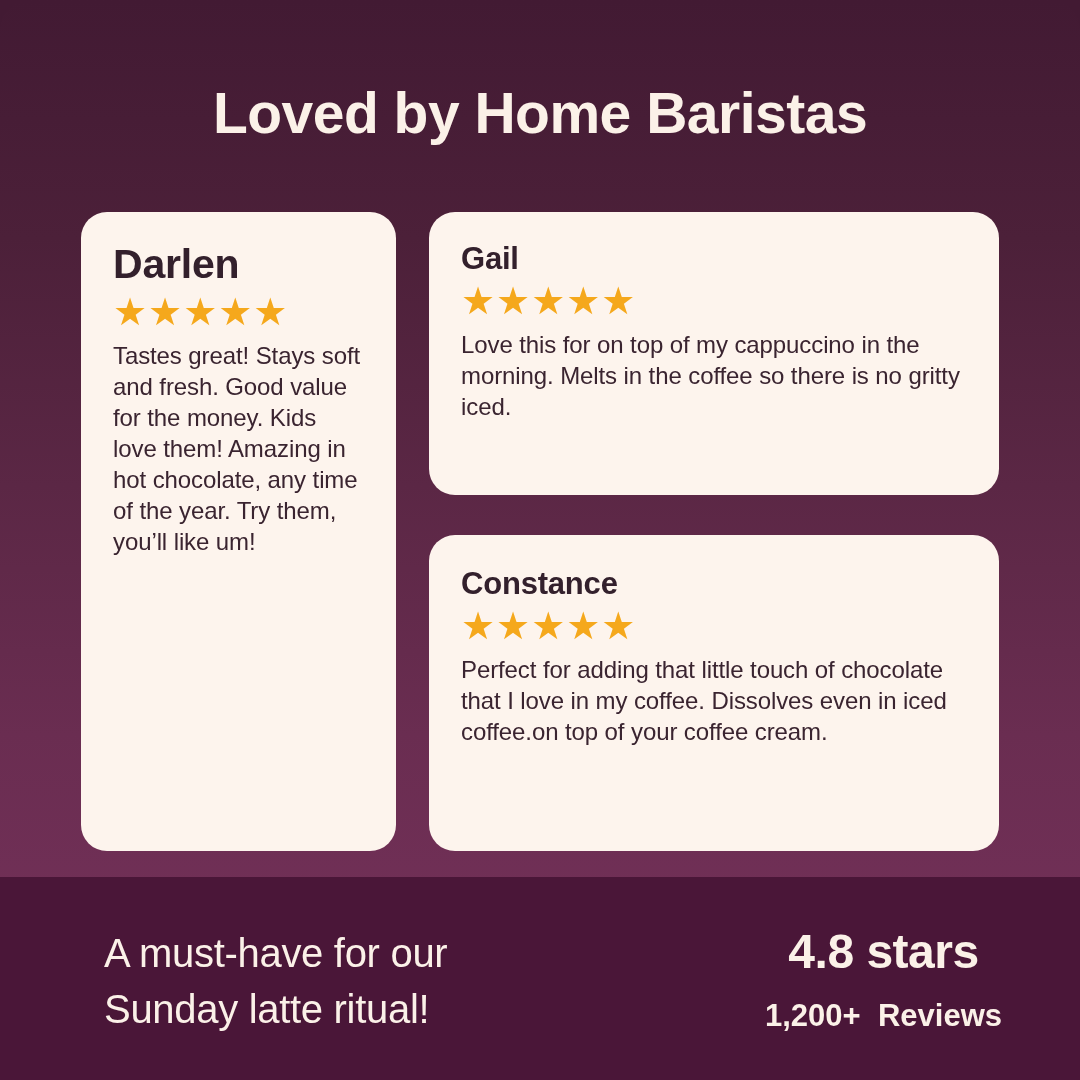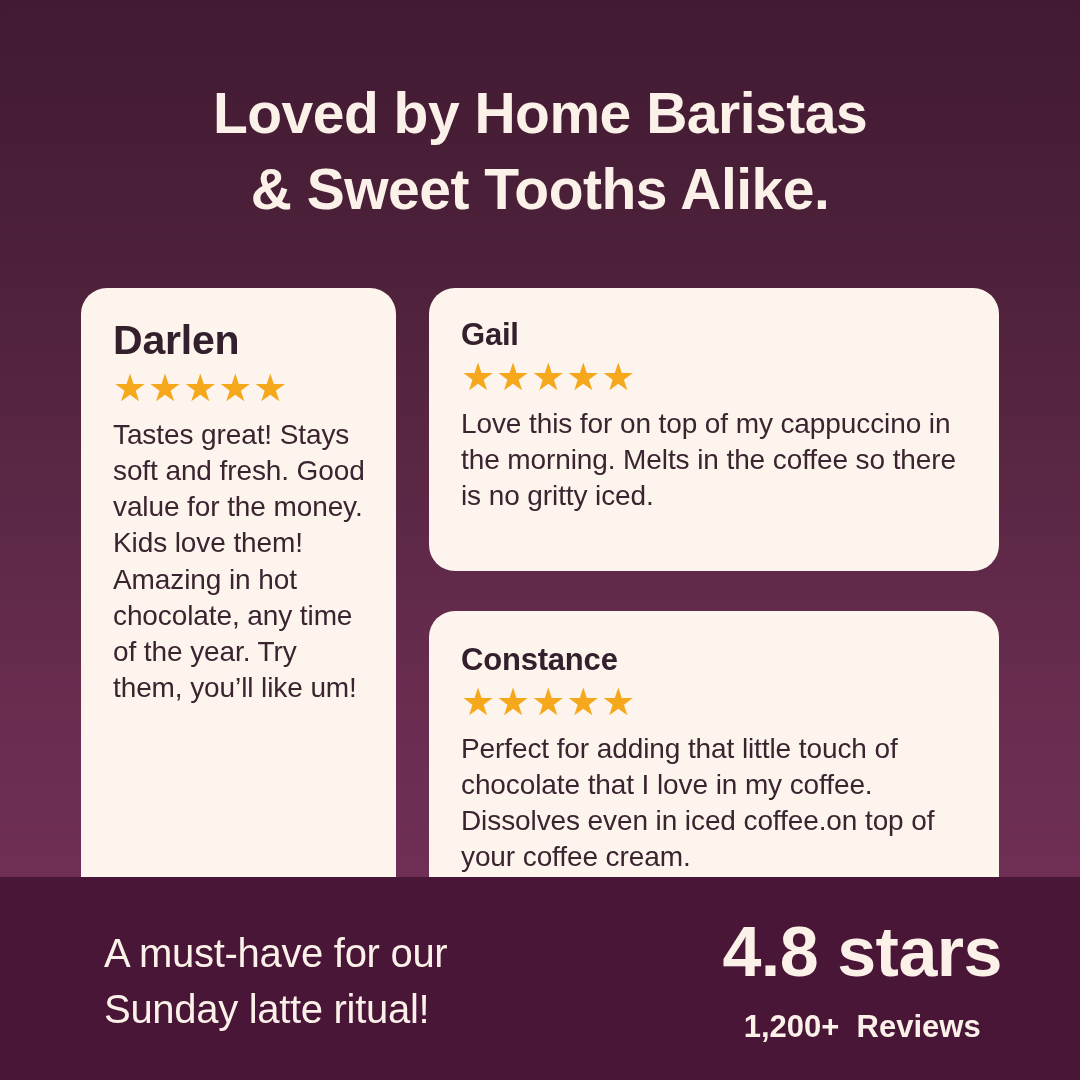--- a/index.html
+++ b/index.html
@@ -100,21 +100,21 @@
     color: #f5a81c;
     font-size: 38px;
     line-height: 1.0;
     letter-spacing: 1px;
     margin: 4px 0 10px 0;
     white-space: nowrap;
   }
 
   .review-body {
     color: #3a2430;
-    font-size: 28px;
+    font-size: 24px;
     line-height: 1.29;
     letter-spacing: -0.1px;
     margin: 0;
     white-space: pre-line;
   }
 
   
   .band {
     position: absolute;
     left: 0;
@@ -140,42 +140,41 @@
   .band-rating {
     flex: 0 0 auto;
     text-align: center;
     color: #fbf1e8;
     margin-top: 6px;
     padding-right: 6px;
   }
   .rating-score {
     display: block;
     font-weight: 700;
-    font-size: 70px;
+    font-size: 48px;
     line-height: 1.05;
     letter-spacing: -0.5px;
   }
   .rating-count {
     display: block;
     font-weight: 700;
     font-size: 31px;
     line-height: 1.3;
     margin-top: 18px;
     letter-spacing: 0px;
     white-space: pre;
   }
 </style>
 </head>
 <body>
 
 <div class="poster">
 
   <h1 class="headline">
     <span class="line">Loved by Home Baristas</span>
-    <span class="line">&amp; Sweet Tooths Alike.</span>
   </h1>
 
   <div class="cards">
 
     <div class="col-left">
       <div class="card tall">
         <div class="reviewer-name">Darlen</div>
         <div class="stars">★★★★★</div>
         <p class="review-body">Tastes great! Stays soft and fresh. Good value for the money. Kids love them! Amazing in hot chocolate, any time of the year. Try them, you’ll like um!</p>
       </div>

